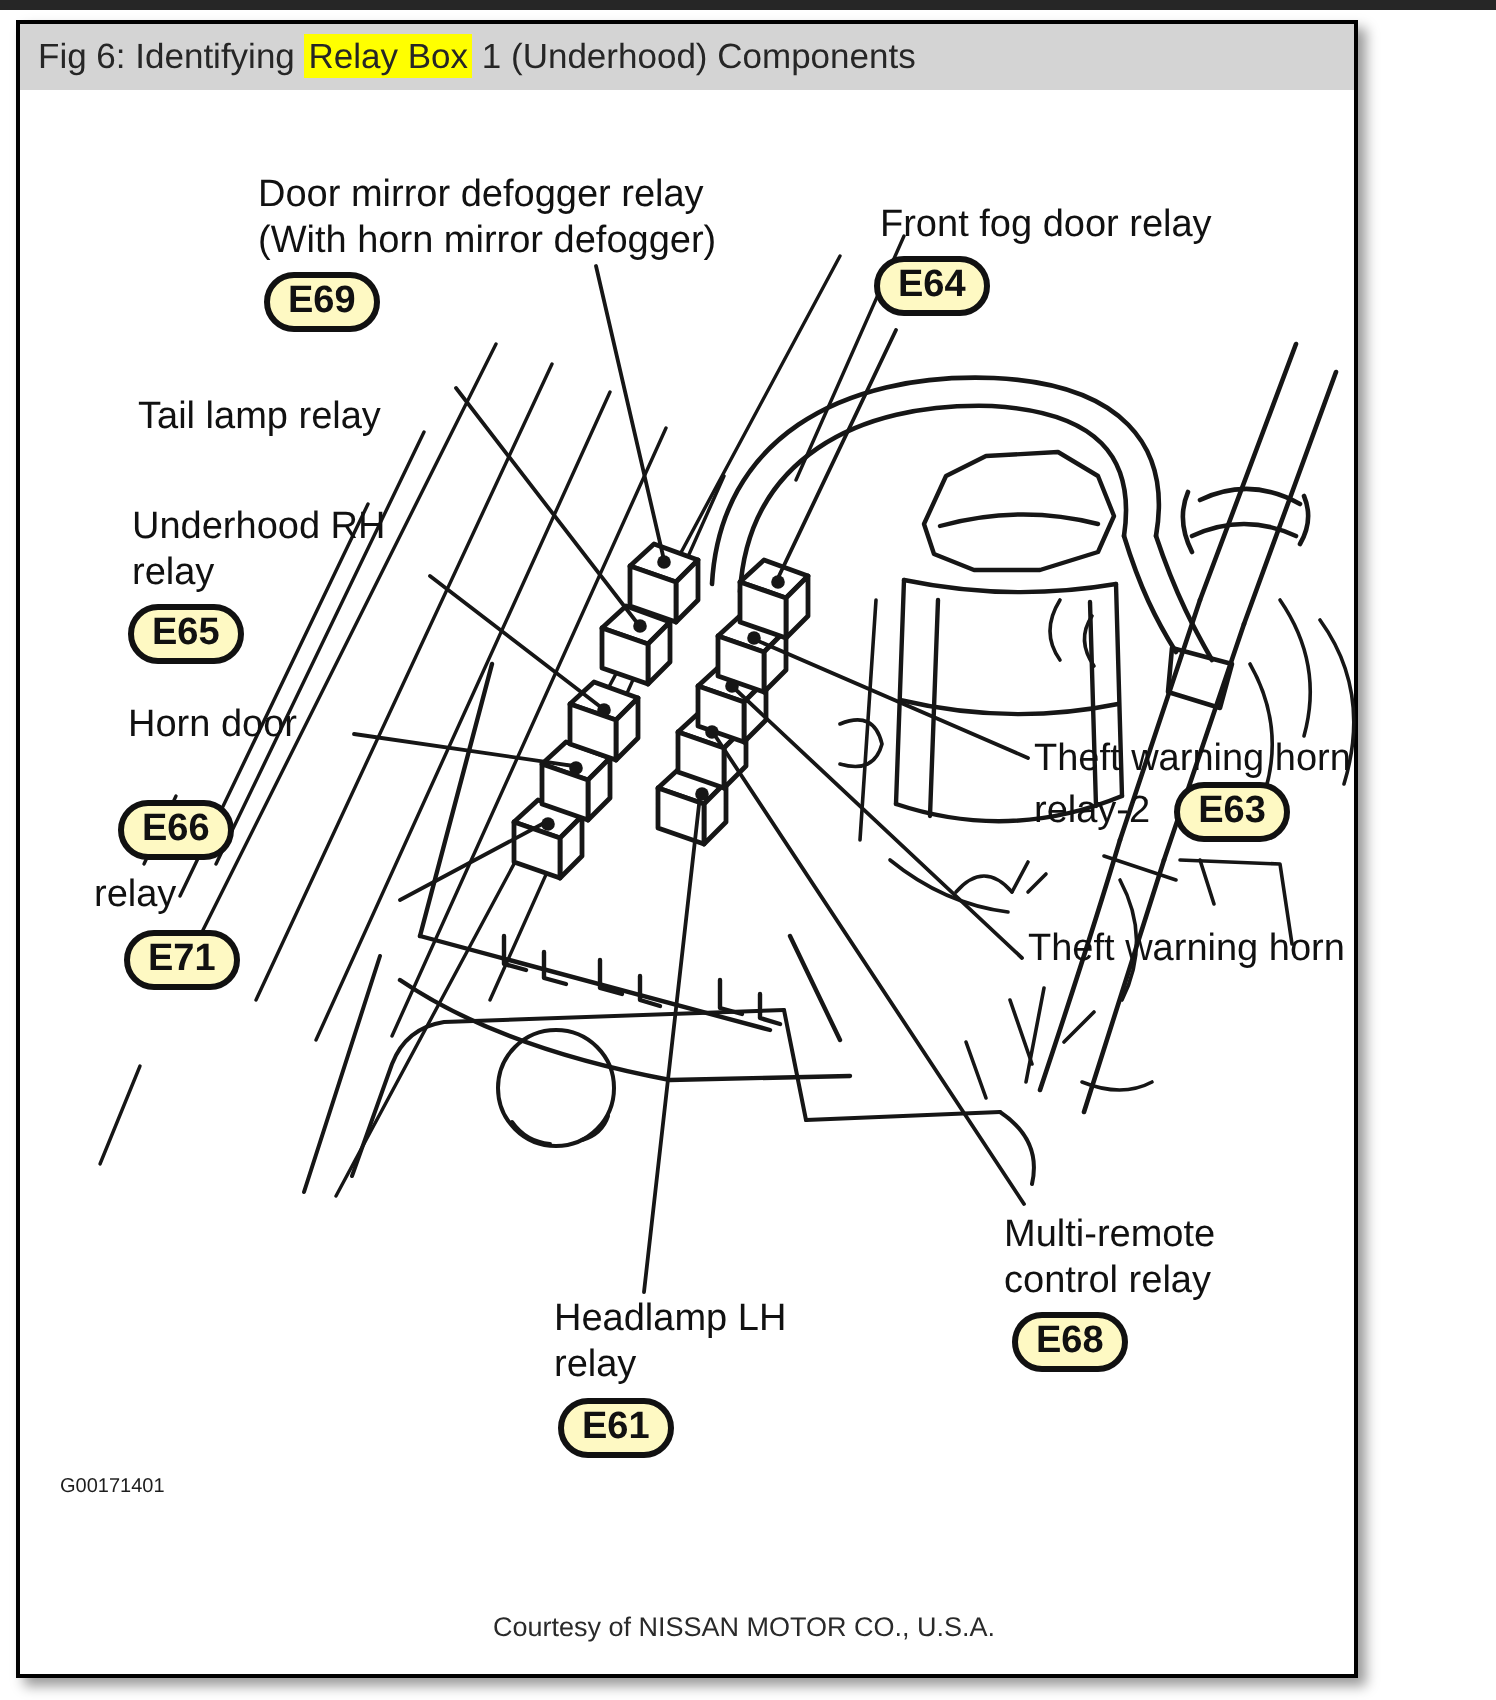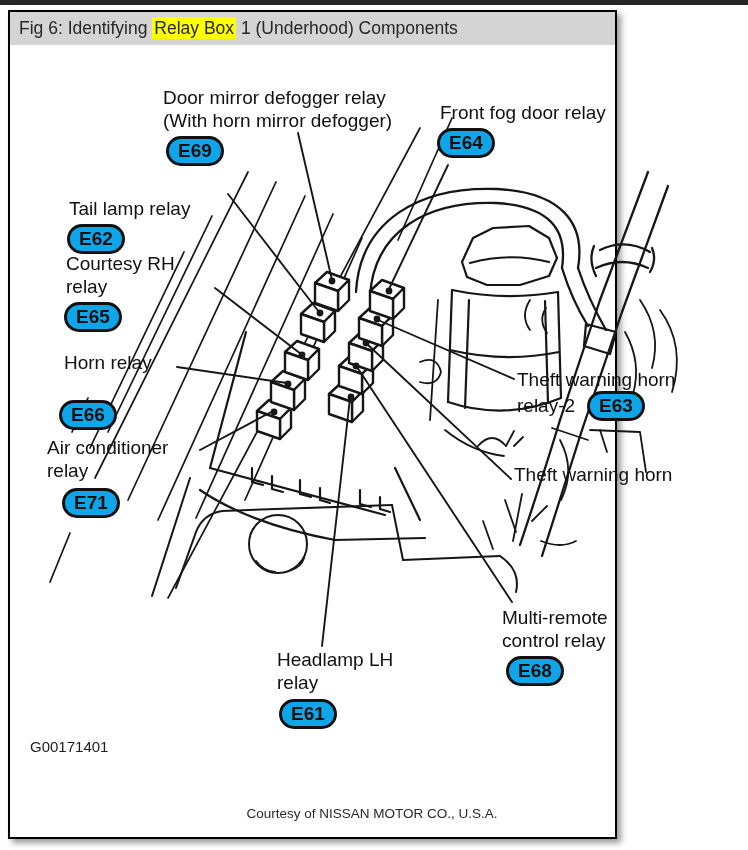--- a/index.html
+++ b/index.html
@@ -2,39 +2,39 @@
 <html><head>
 <meta charset="utf-8">
 <style>
   html,body{margin:0;padding:0;}
   body{
     position:relative;width:748px;height:850px;overflow:hidden;
     background:#ffffff;font-family:"Liberation Sans",sans-serif;
   }
   .topbar{position:absolute;left:0;top:0;width:748px;height:5px;background:#262626;}
   .frame{
-    position:absolute;left:8px;top:10px;width:609px;height:829px;
+    position:absolute;left:8px;top:10px;width:671px;height:829px;
     box-sizing:border-box;border:2px solid #000;background:#fff;
     box-shadow:4px 4px 6px rgba(0,0,0,.40);
   }
   .titlebar{
     position:absolute;left:0;top:0;right:0;height:33px;background:#d4d4d4;
     line-height:33px;padding-left:9px;font-size:17.5px;color:#262626;
     white-space:nowrap;
   }
   .hl{background:#ffff00;padding:1px 2px;}
   svg.art{position:absolute;left:0;top:0;width:748px;height:850px;pointer-events:none;}
   .lbl{position:absolute;font-size:19px;line-height:23px;color:#111;white-space:nowrap;}
   .badge{
     display:inline-block;border:3px solid #111;border-radius:16px;
     padding:0 9px;font-weight:700;font-size:19px;line-height:24px;
-    color:#111;background:#0ea5e9;
+    color:#111;background:#fef9c3;
   }
   .badge-row{margin-top:4px;}
-  .gcode{position:absolute;left:30px;top:738px;font-size:15px;color:#1d1d1d;}
+  .gcode{position:absolute;left:30px;top:738px;font-size:10px;color:#1d1d1d;}
   .courtesy{
     position:absolute;left:10px;top:806px;width:724px;text-align:center;
     font-size:13.5px;color:#2a2a2a;
   }
 </style>
 </head>
 <body>
 
 <div class="topbar"></div>
 
@@ -188,49 +188,47 @@
       <circle cx="302" cy="355" r="3.4"></circle>
     <circle cx="288" cy="384" r="3.4"></circle>
       <circle cx="274" cy="412" r="3.4"></circle>
     <circle cx="377" cy="319" r="3.4"></circle>
       <circle cx="366" cy="343" r="3.4"></circle>
     <circle cx="356" cy="366" r="3.4"></circle>
       <circle cx="351" cy="397" r="3.4"></circle>
   </g>
 </svg>
 
-<div class="lbl" style="left:129px;top:86px;margin-left:34px;">
+<div class="lbl" style="left:129px;top:86px;">
   <div>Door mirror defogger relay</div>
   <div>(With horn mirror defogger)</div>
   <div class="badge-row" style="margin-left:3px;"><span class="badge">E69</span></div>
 </div>
 
 <div class="lbl" style="left:440px;top:101px;">
   <div>Front fog door relay</div>
   <div class="badge-row" style="margin-left:-3px;"><span class="badge">E64</span></div>
 </div>
 
 <div class="lbl" style="left:69px;top:173px;margin-top:24px;">
   <div>Tail lamp relay</div>
-  <div class="badge-row" style="margin-left:-2px;"><span class="badge">E62</span></div>
 </div>
 
 <div class="lbl" style="left:66px;top:252px;">
-  <div>Courtesy RH</div>
+  <div>Underhood RH</div>
   <div>relay</div>
   <div class="badge-row" style="margin-left:-2px;"><span class="badge">E65</span></div>
 </div>
 
 <div class="lbl" style="left:64px;top:351px;">
-  <div>Horn relay</div>
+  <div>Horn door</div>
   <div class="badge-row" style="margin-left:-5px;margin-top:26px;"><span class="badge">E66</span></div>
 </div>
 
 <div class="lbl" style="left:47px;top:436px;">
-  <div>Air conditioner</div>
   <div>relay</div>
   <div class="badge-row" style="margin-left:15px;margin-top:6px;"><span class="badge">E71</span></div>
 </div>
 
 <div class="lbl" style="left:517px;top:368px;">
   <div>Theft warning horn</div>
   <div><span>relay-2</span><span class="badge" style="margin-left:12px;">E63</span></div>
 </div>
 
 <div class="lbl" style="left:514px;top:463px;">

